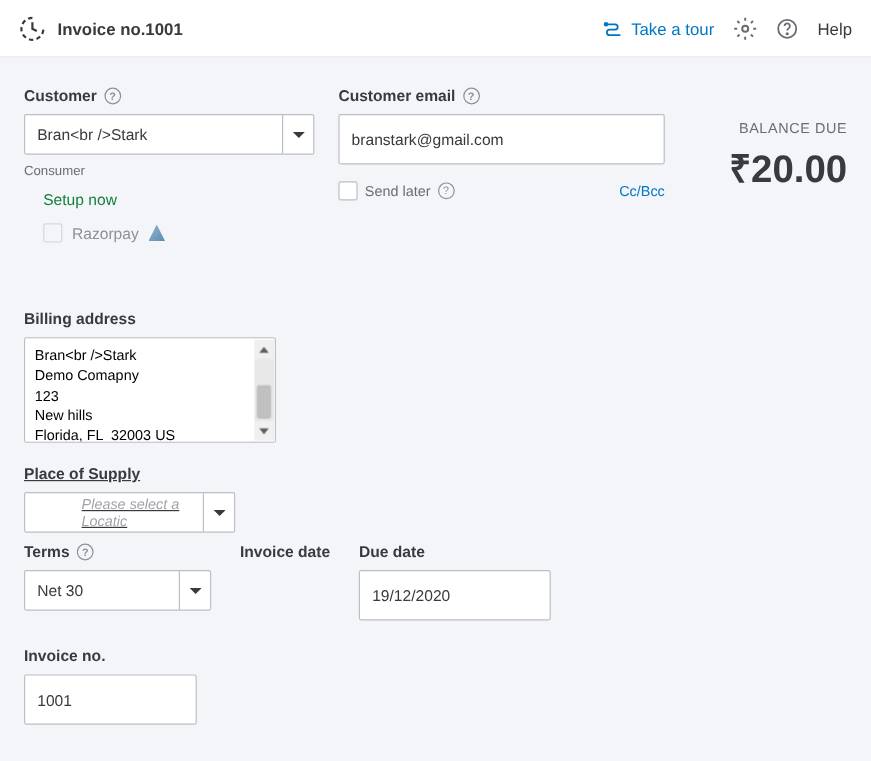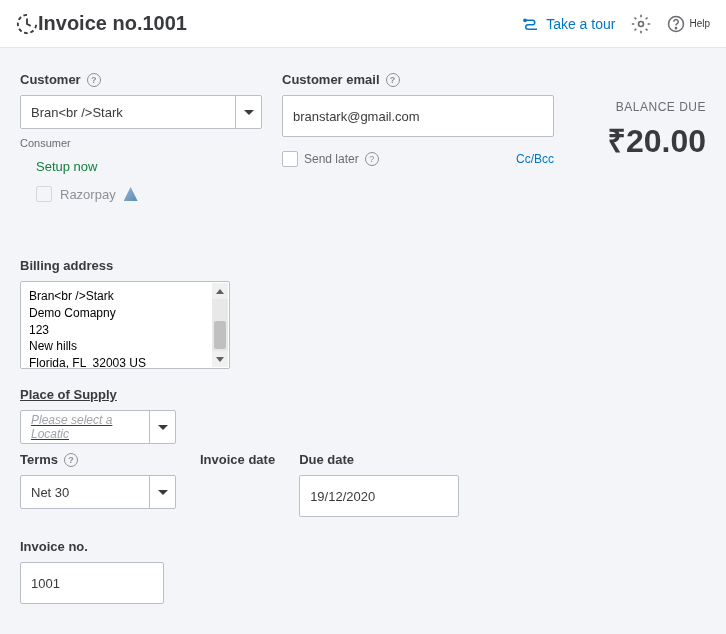--- a/index.html
+++ b/index.html
@@ -13,24 +13,25 @@
     }
     .header {
       background: #fff;
       height: 48px;
       display: flex;
       align-items: center;
       padding: 0 16px;
       border-bottom: 1px solid #e3e5e8;
     }
     .header-title {
-      font-size: 20px;
+      font-size: 14px;
       font-weight: 600;
       display: flex;
       align-items: center;
+      gap: 10px;
       flex: 1;
     }
     .header-icon svg { display: block; }
     .header-actions {
       display: flex;
       align-items: center;
       gap: 16px;
     }
     .take-tour {
       display: flex;
@@ -42,23 +43,23 @@
     }
     .icon-btn {
       cursor: pointer;
       display: flex;
       align-items: center;
       color: #6b6c72;
     }
     .help-link {
       display: flex;
       align-items: center;
-      gap: 4px;
-      color: #393a3d;
-      font-size: 10px;
+      gap: 16px;
+      color: #393a3d;
+      font-size: 14px;
       cursor: pointer;
     }
     .content {
       padding: 24px 20px 20px 20px;
     }
     .row {
       display: flex;
       gap: 20px;
       align-items: flex-start;
     }
@@ -208,21 +209,21 @@
     .scroll-track { flex:1; background:#e8e8e8; position:relative; }
     .scroll-thumb { position:absolute; left:2px; right:2px; top:22px; height:28px; background:#c0c0c0; border-radius:2px; }
     .tri-up { width:0;height:0;border-left:4px solid transparent;border-right:4px solid transparent;border-bottom:5px solid #606060;}
     .tri-down { width:0;height:0;border-left:4px solid transparent;border-right:4px solid transparent;border-top:5px solid #606060;}
     .form-row {
       display: flex;
       gap: 24px;
       margin-top: 18px;
     }
     .form-group { display:flex; flex-direction:column; }
-    .place-supply .select-wrap { width: 156px; }
+    .place-supply .select-wrap { width: 176px; padding-left: 37px; }
     .place-supply .select-body { color:#a0a3a8; font-style: italic; font-size: 12px; }
     .terms-group .select-wrap { width: 156px; }
     .date-input { width: 160px; }
     .invno-input { width: 144px; }
     .mt10 { margin-top: 12px; }
   </style>
 </head>
 <body>
 
 <div class="header">

